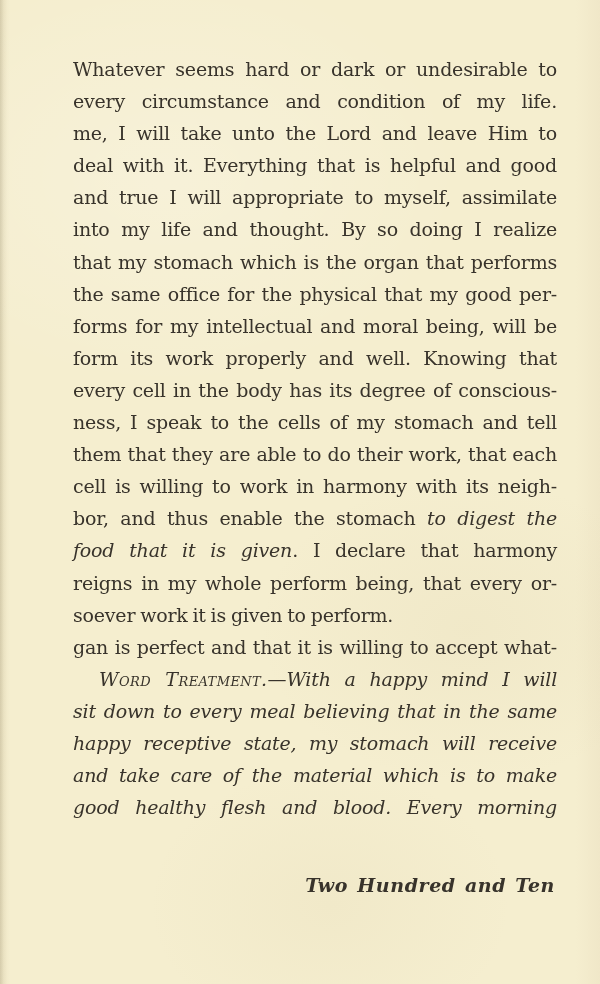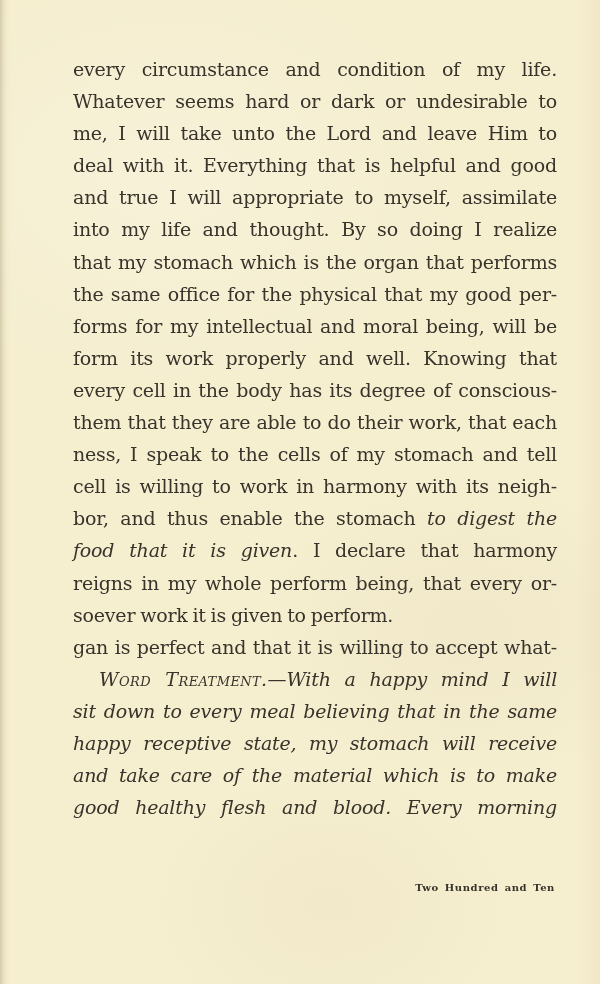--- a/index.html
+++ b/index.html
@@ -51,46 +51,46 @@
     text-indent:26px;
   }
   .seg-n{font-style:normal;}
   .seg-i{font-style:italic;}
   .seg-sc{font-variant:small-caps; letter-spacing:0.4px;font-style:italic;}
   .footer{
     position:absolute;
     right:45px;
     top:874px;
     font-family:"DejaVu Serif", serif;
-    font-size:10px;
+    font-size:19px;
+    font-style:italic;
     font-weight:bold;
     color:var(--ink);
     letter-spacing:0.6px;
     word-spacing:2px;
-    margin-top:8px;
   }
 </style>
 </head>
 <body>
 
 <div class="page">
   <div class="text-block">
+      <div class="line"><span class="seg-n">Whatever seems hard or dark or undesirable to</span></div>
       <div class="line"><span class="seg-n">every circumstance and condition of my life.</span></div>
-      <div class="line"><span class="seg-n">Whatever seems hard or dark or undesirable to</span></div>
       <div class="line"><span class="seg-n">me, I will take unto the Lord and leave Him to</span></div>
       <div class="line"><span class="seg-n">deal with it. Everything that is helpful and good</span></div>
       <div class="line"><span class="seg-n">and true I will appropriate to myself, assimilate</span></div>
       <div class="line"><span class="seg-n">into my life and thought. By so doing I realize</span></div>
       <div class="line"><span class="seg-n">that my stomach which is the organ that performs</span></div>
       <div class="line"><span class="seg-n">the same office for the physical that my good per-</span></div>
       <div class="line"><span class="seg-n">forms for my intellectual and moral being, will be</span></div>
       <div class="line"><span class="seg-n">form its work properly and well. Knowing that</span></div>
       <div class="line"><span class="seg-n">every cell in the body has its degree of conscious-</span></div>
+      <div class="line"><span class="seg-n">ness, I speak to the cells of my stomach and tell</span></div>
       <div class="line"><span class="seg-n">them that they are able to do their work, that each</span></div>
-      <div class="line"><span class="seg-n">ness, I speak to the cells of my stomach and tell</span></div>
       <div class="line"><span class="seg-n">cell is willing to work in harmony with its neigh-</span></div>
       <div class="line"><span class="seg-n">bor, and thus enable the stomach </span><span class="seg-i">to digest the</span></div>
       <div class="line"><span class="seg-i">food that it is given</span><span class="seg-n">. I declare that harmony</span></div>
       <div class="line"><span class="seg-n">reigns in my whole perform being, that every or-</span></div>
       <div class="line no-just"><span class="seg-n">soever work it is given to perform.</span></div>
       <div class="line"><span class="seg-n">gan is perfect and that it is willing to accept what-</span></div>
       <div class="line indent"><span class="seg-sc">Word Treatment.</span><span class="seg-n">—</span><span class="seg-i">With a happy mind I will</span></div>
       <div class="line"><span class="seg-i">sit down to every meal believing that in the same</span></div>
       <div class="line"><span class="seg-i">happy receptive state, my stomach will receive</span></div>
       <div class="line"><span class="seg-i">and take care of the material which is to make</span></div>

